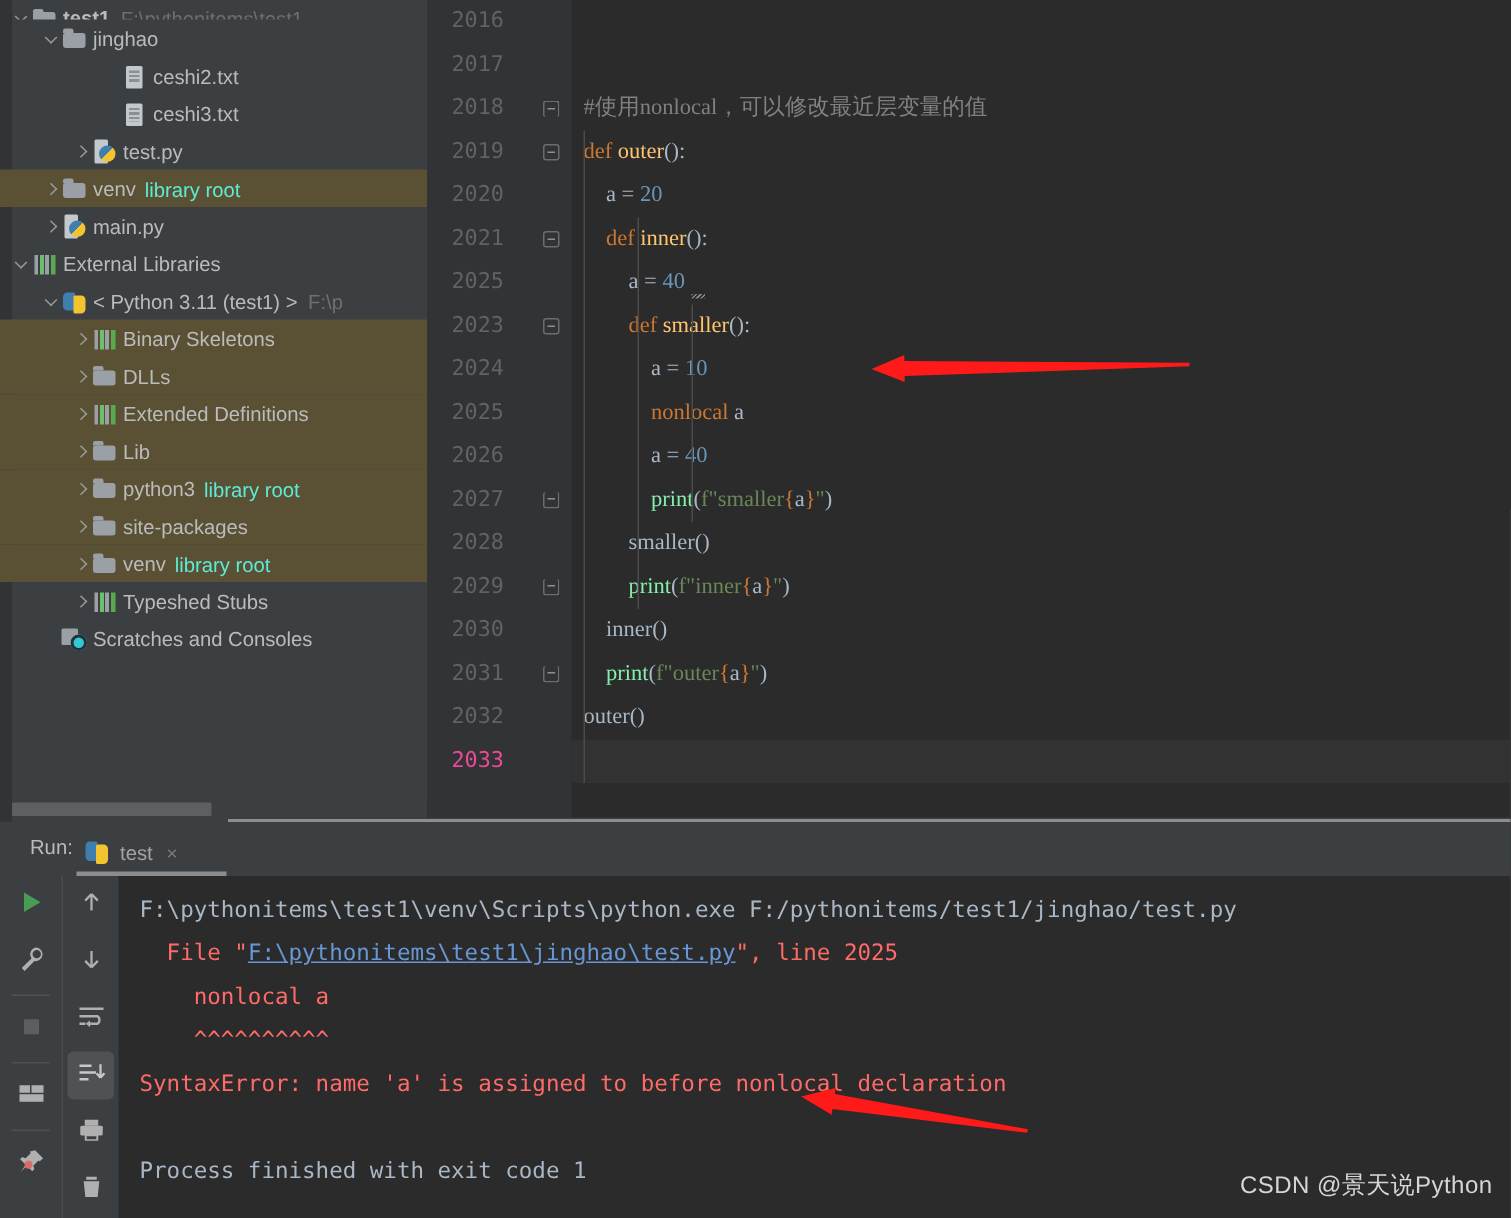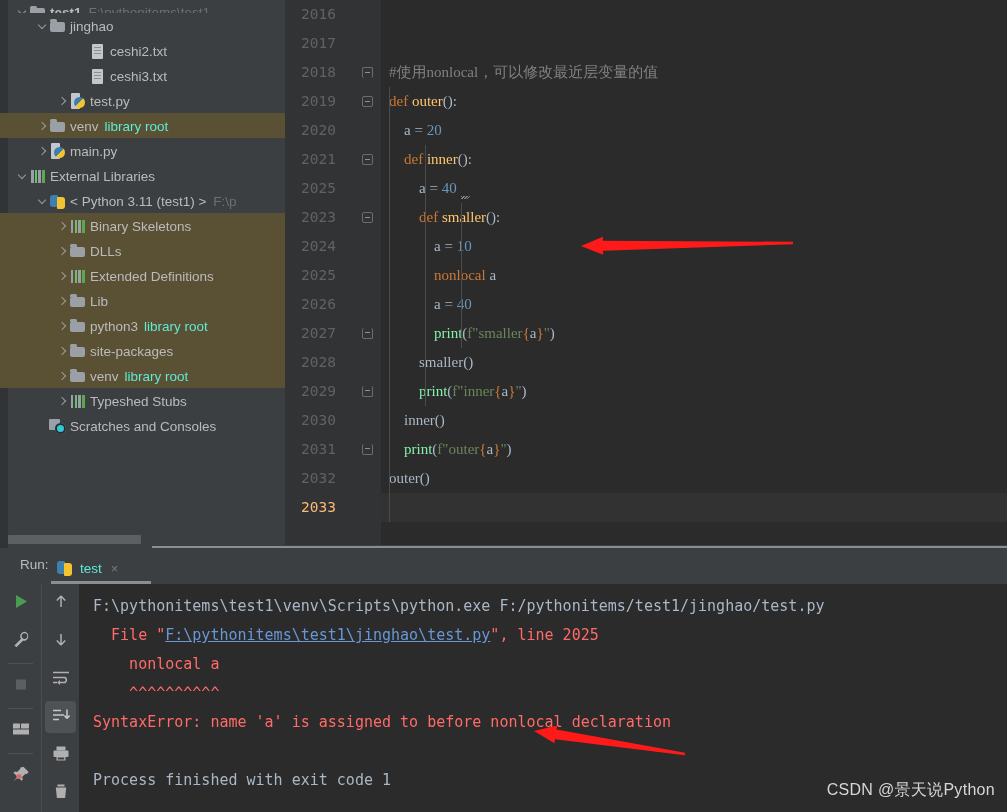--- a/index.html
+++ b/index.html
@@ -22,21 +22,21 @@
     background:#3c3f41; overflow:hidden;
   }
   #sidebar-strip {
     position:absolute; left:0; top:0; width:8px; height:548px;
     background:#313335;
   }
   #tree { position:absolute; left:0; top:0; width:285px; }
   .trow {
     position:relative; height:25px; line-height:25px;
     white-space:nowrap; font-size:13.5px; color:#bbbbbb;
-    padding-left:8px;
+    padding-left:0;
   }
   .trow.sel { background:#5a5135; }
   .trow .ico {
     display:inline-block; width:18px; height:25px; vertical-align:middle;
     position:relative; margin-right:3px;
   }
   .trow .lbl { vertical-align:middle; }
   .trow .sub { color:#5eead4; margin-left:6px; vertical-align:middle; }
   .trow .path { color:#6f6f6f; margin-left:7px; vertical-align:middle; }
   .trow.bold .lbl { font-weight:bold; }
@@ -132,21 +132,21 @@
   }
   #gutter {
     position:absolute; left:0; top:0; width:96px; height:548px;
     background:#313335;
   }
   .gutline {
     position:relative; height:29px; line-height:29px;
     font-family:"DejaVu Sans Mono", monospace; font-size:14.5px;
     color:#606366; text-align:left; padding-left:16px;
   }
-  .gutline.cur { color:#fdba74; }
+  .gutline.cur { color:#ec4899; }
   .fold {
     position:absolute; right:8px; top:9px; width:11px; height:11px;
     border:1px solid #6a6d6e; border-radius:2px;
   }
   .fold::before {
     content:""; position:absolute; left:2px; top:4px; width:5px; height:1px;
     background:#8d9093;
   }
 
   #code {
@@ -202,21 +202,21 @@
     width:17px; height:18px; position:relative; margin-right:6px;
   }
   #run-tab .tabico::before{
     content:""; position:absolute; left:0; top:2px; width:8px; height:13px;
     background:#3f7fb0; border-radius:3px 1px 1px 3px;
   }
   #run-tab .tabico::after{
     content:""; position:absolute; left:7px; top:4px; width:8px; height:13px;
     background:#f4c430; border-radius:1px 3px 3px 1px;
   }
-  #run-tab .tabtxt { color:#5eead4; font-size:13.5px; }
+  #run-tab .tabtxt { color:#a3a3a3; font-size:13.5px; }
   #run-tab .tabclose {
     margin-left:9px; color:#7a7a7a; font-size:13px; line-height:1;
   }
   #run-tab-underline {
     position:absolute; left:51px; top:33px; width:100px; height:3px;
     background:#8d8d8d;
   }
   #run-top-highlight {
     position:absolute; left:152px; top:-2px; width:856px; height:2px;
     background:#8d8d8d;

